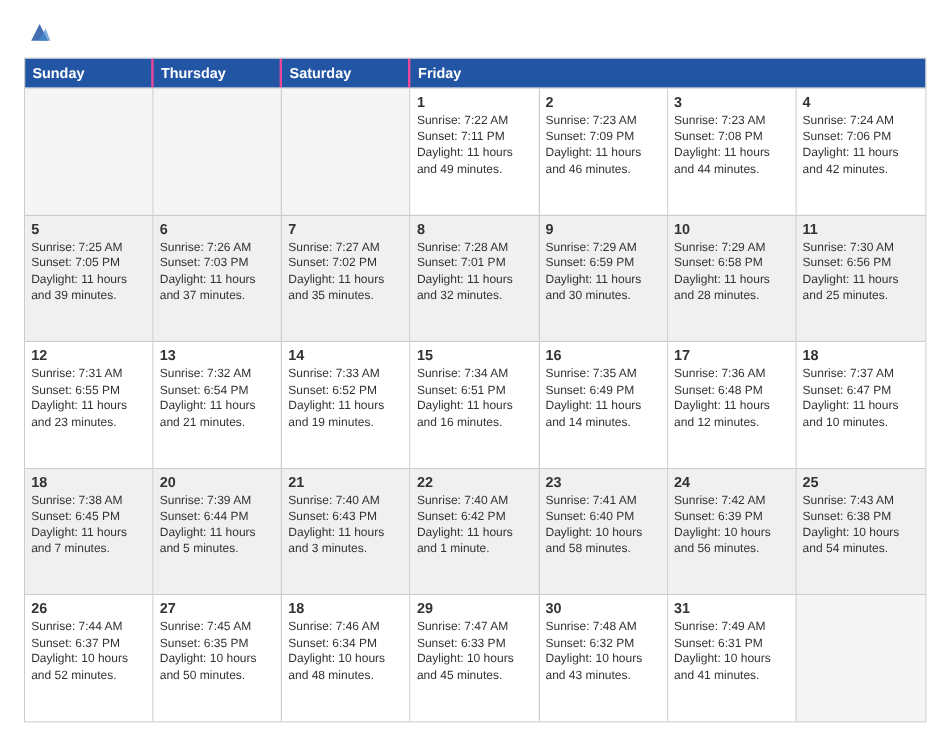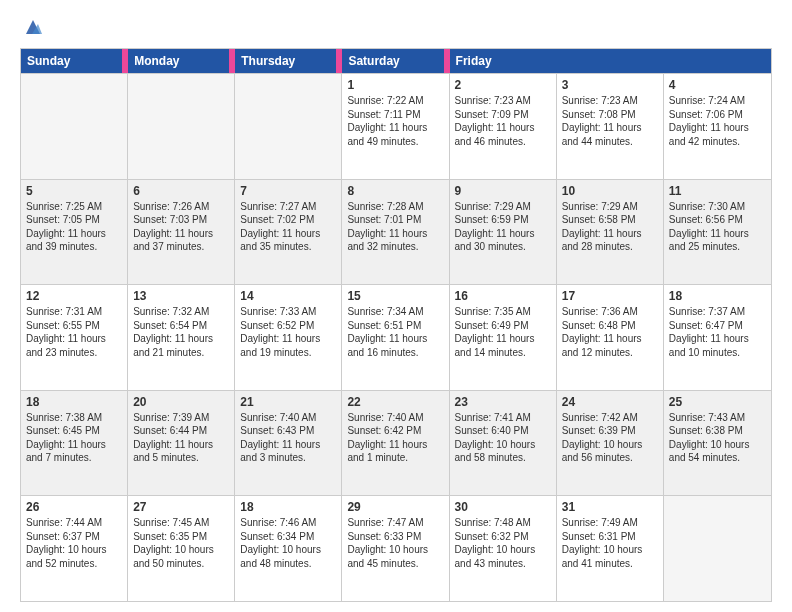--- a/index.html
+++ b/index.html
@@ -58,21 +58,21 @@
       display: grid;
       grid-template-columns: repeat(7, 1fr);
       background: #2255a4;
     }
     .cal-header-cell {
       color: #fff;
       font-size: 12px;
       font-weight: bold;
       padding: 5px 6px;
       text-align: left;
-      border-right: 6px solid #ec4899;
+      border-right: 2px solid #ec4899;
     }
     .cal-header-cell:last-child { border-right: none; }
     .cal-body {
       flex: 1;
       display: flex;
       flex-direction: column;
     }
     .cal-week {
       display: grid;
       grid-template-columns: repeat(7, 1fr);
@@ -123,21 +123,20 @@
     </div>
     <div class="title-block">
       <div class="month-title"></div>
       <div class="location"></div>
     </div>
   </div>
 
   <div class="calendar">
     <div class="cal-header-row">
     <div class="cal-header-cell">Sunday</div>
-        <div class="cal-header-cell">Monday</div>
         <div class="cal-header-cell">Thursday</div>
         <div class="cal-header-cell">Saturday</div>
         <div class="cal-header-cell">Friday</div>
       </div>
     <div class="cal-body">
     <div class="cal-week">
           <div class="cal-cell empty"></div>
           <div class="cal-cell empty"></div>
           <div class="cal-cell empty"></div>
           <div class="cal-cell">

